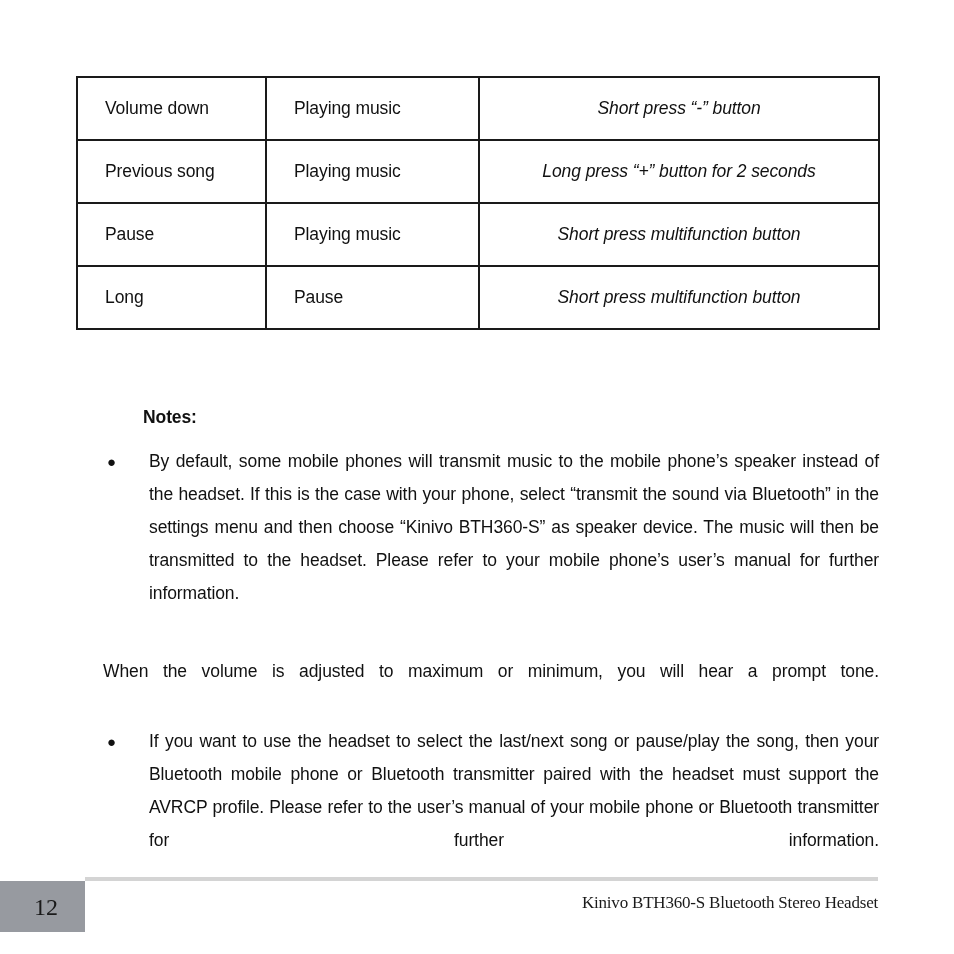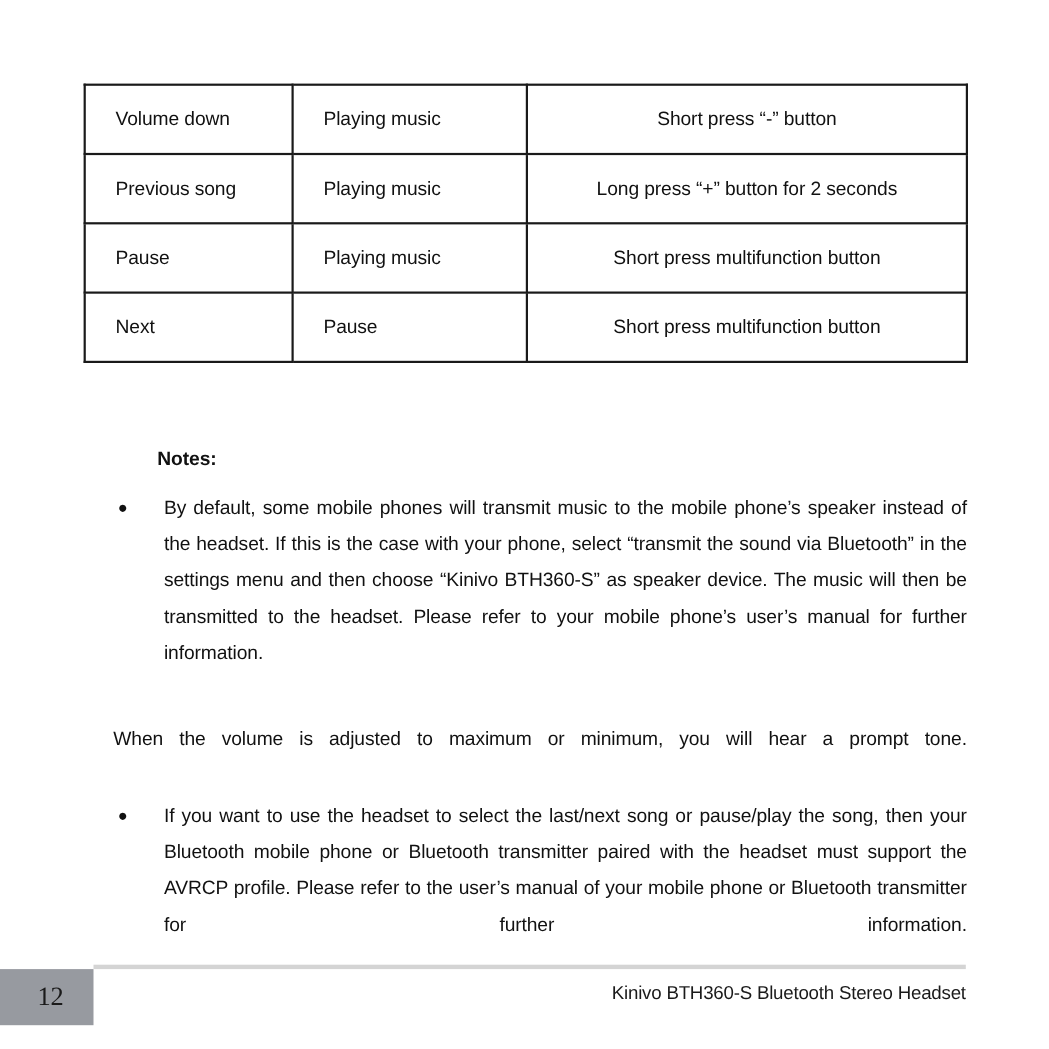--- a/index.html
+++ b/index.html
@@ -42,21 +42,21 @@
     color: #111111;
     vertical-align: middle;
     letter-spacing: -0.1px;
   }
   .key-table col.c1 { width: 189px; }
   .key-table col.c2 { width: 213px; }
   .key-table col.c3 { width: 400px; }
 
   .cell-action  { padding-left: 27px; text-align: left; }
   .cell-state   { padding-left: 27px; text-align: left; margin-top: 12px; }
-  .cell-howto   { text-align: center; padding: 0 8px; }
+  .cell-howto   { text-align: center; padding: 0 8px; font-style: italic; }
 
   
   .notes-heading {
     position: absolute;
     left: 103px;
     top: 407px;
     font-size: 17.5px;
     font-weight: bold;
     letter-spacing: -0.1px;
     color: #111111;
@@ -127,21 +127,21 @@
     font-family: "Liberation Serif", serif;
     font-size: 24px;
     color: #1a1a1a;
   }
   .footer-title {
     position: absolute;
     left: 0;
     top: 893px;
     width: 878px;
     text-align: right;
-    font-family: Liberation Sans, sans-serif;
+    font-family: Liberation Serif, serif;
     font-size: 17px;
     color: #1a1a1a;
     letter-spacing: -0.2px;
   }
 </style>
 </head>
 <body>
 
 <div class="page">
 
@@ -161,21 +161,21 @@
         <td class="cell-action">Previous song</td>
         <td class="cell-state">Playing music</td>
         <td class="cell-howto">Long press “+” button for 2 seconds</td>
       </tr>
       <tr>
         <td class="cell-action">Pause</td>
         <td class="cell-state">Playing music</td>
         <td class="cell-howto">Short press multifunction button</td>
       </tr>
       <tr>
-        <td class="cell-action">Next</td>
+        <td class="cell-action">Long</td>
         <td class="cell-state">Pause</td>
         <td class="cell-howto">Short press multifunction button</td>
       </tr>
     </tbody>
   </table>
 
   <div class="notes-heading">Notes:</div>
 
   <div class="note-block" id="note1">
     <div class="note-bullet-item">

